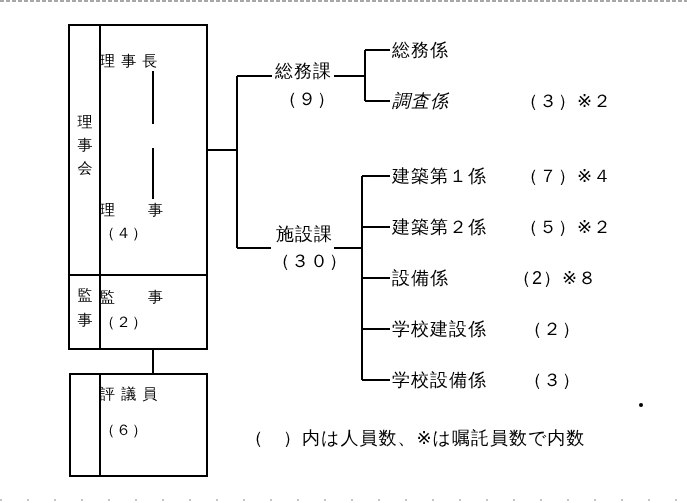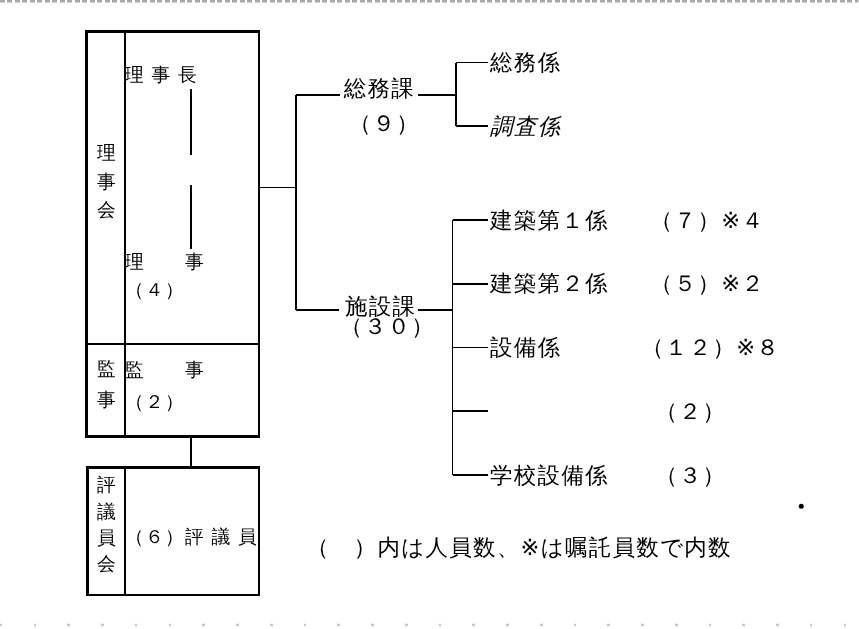--- a/index.html
+++ b/index.html
@@ -85,51 +85,52 @@
     <line x1="362" y1="176" x2="362" y2="380" stroke="#000" stroke-width="1.4"></line>
     <line x1="362" y1="176" x2="390" y2="176" stroke="#000" stroke-width="1.4"></line>
     <line x1="362" y1="227" x2="390" y2="227" stroke="#000" stroke-width="1.4"></line>
     <line x1="362" y1="278" x2="390" y2="278" stroke="#000" stroke-width="1.4"></line>
     <line x1="362" y1="329" x2="390" y2="329" stroke="#000" stroke-width="1.4"></line>
     <line x1="362" y1="380" x2="390" y2="380" stroke="#000" stroke-width="1.4"></line>
   </svg>
 
   <div class="vlabel" style="left:76px;top:112px;line-height:23px;">理事会</div>
   <div class="vlabel" style="left:76px;top:284px;line-height:25px;">監事</div>
-  <div class="vlabel" style="left:76px;top:379px;line-height:21px;">評議員会</div>
 
   <div class="boxtxt" style="top:51px;">理 事 長</div>
   <div class="boxtxt" style="top:200px;">理　　事</div>
   <div class="boxtxt" style="top:223px;">（４）</div>
 
   <div class="boxtxt" style="top:287px;">監　　事</div>
   <div class="boxtxt" style="top:312px;">（２）</div>
 
-  <div class="boxtxt" style="top:420px;padding-left:48px;">評 議 員</div>
+  <div class="boxtxt" style="top:384px;">評 議 員</div>
   <div class="boxtxt" style="top:420px;">（６）</div>
 
   <div class="txt" style="left:275px;top:61px;">総務課</div>
   <div class="txt" style="left:279px;top:89px;">（９）</div>
 
-  <div class="txt" style="left:276px;top:235px;">施設課</div>
+  <div class="txt" style="left:276px;top:224px;">施設課</div>
   <div class="txt" style="left:272px;top:251px;">（３０）</div>
 
   <div class="txt" style="left:392px;top:40px;">総務係</div>
 
   <div class="txt" style="left:392px;top:91px;font-style:italic;">調査係</div>
+  <div class="txt" style="left:520px;top:91px;">（３）※２</div>
 
   <div class="txt" style="left:392px;top:166px;">建築第１係</div>
   <div class="txt" style="left:520px;top:166px;">（７）※４</div>
 
   <div class="txt" style="left:392px;top:217px;">建築第２係</div>
   <div class="txt" style="left:520px;top:217px;">（５）※２</div>
 
   <div class="txt" style="left:392px;top:268px;">設備係</div>
-  <div class="txt" style="left:513px;top:268px;">（１２）※８</div>
+  <div class="txt" style="left:513px;top:268px;">（2）※８</div>
 
+  <div class="txt" style="left:392px;top:319px;">学校建設係</div>
   <div class="txt" style="left:524px;top:319px;">（２）</div>
 
   <div class="txt" style="left:392px;top:370px;text-align:center;">学校設備係</div>
   <div class="txt" style="left:524px;top:370px;">（３）</div>
 
   <div class="txt" style="left:245px;top:428px;">（　）内は人員数、※は嘱託員数で内数</div>
 
   <div class="stray-dot"></div>
 
 </div>

